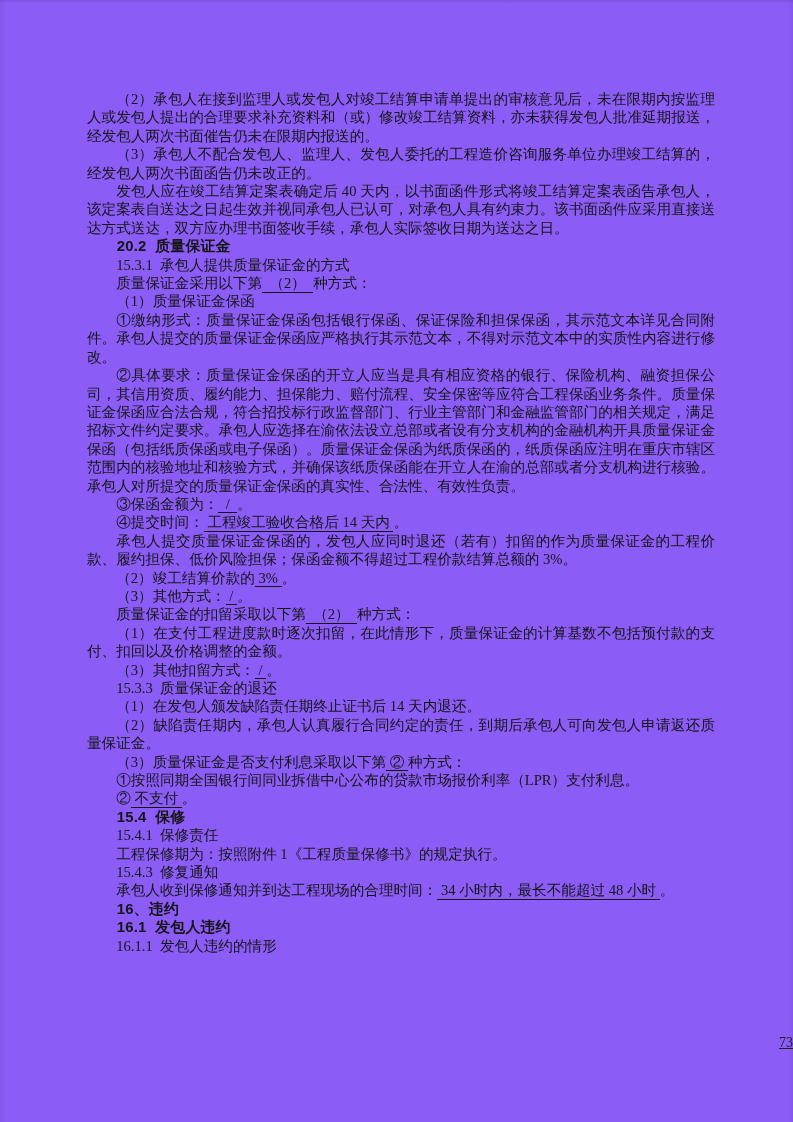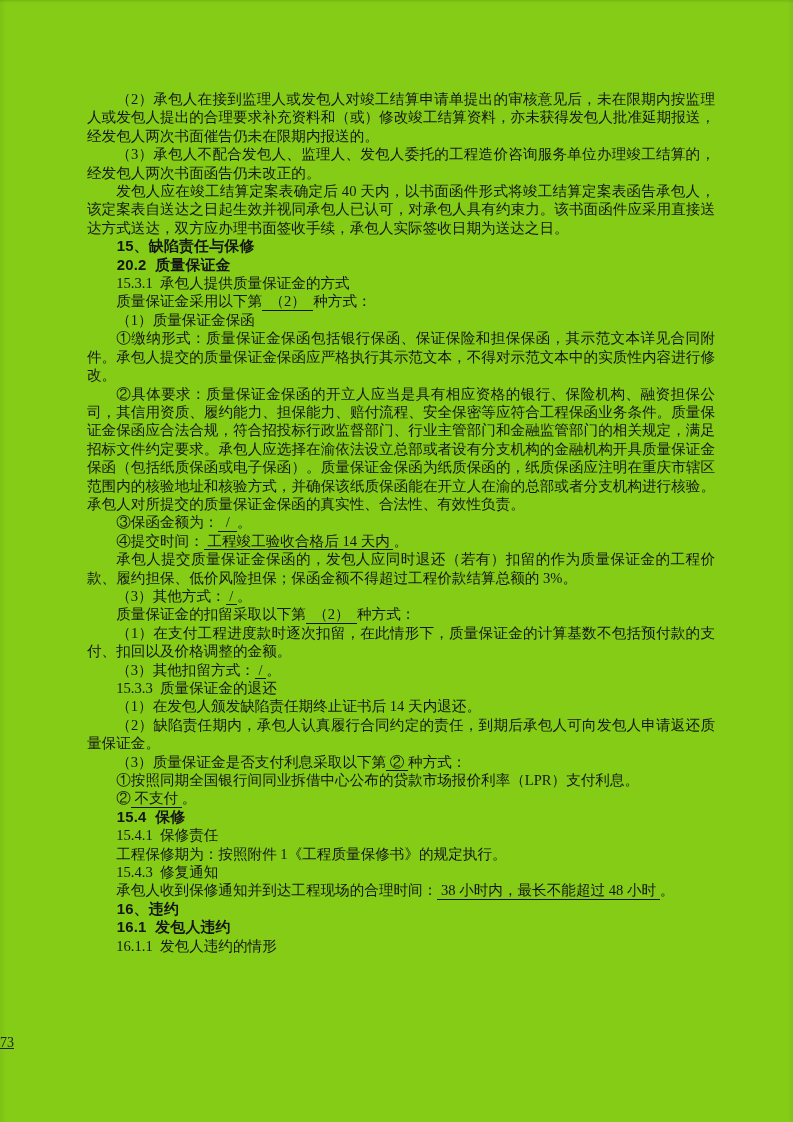--- a/index.html
+++ b/index.html
@@ -4,21 +4,21 @@
 <style>
   html, body {
     margin: 0;
     padding: 0;
     background: #ffffff;
   }
   .page {
     position: relative;
     width: 793px;
     height: 1122px;
-    background: #84cc16;
+    background: #8b5cf6;
     overflow: hidden;
     color: #151515;
     font-family: "Liberation Serif", "DejaVu Serif", serif;
   }
   
   .edge-top {
     position: absolute; left: 0; top: 0; width: 100%; height: 3px;
     background: linear-gradient(to bottom, rgba(0,0,0,0.10), rgba(0,0,0,0));
   }
   .edge-left {
@@ -53,62 +53,62 @@
   }
   .u {
     border-bottom: 1px solid #151515;
     padding-bottom: 0.5px;
   }
   .footer {
     position: absolute;
     left: 0;
     top: 1035px;
     width: 100%;
-    text-align: left;
+    text-align: right;
     font-size: 14px;
     color: #222222;
     text-decoration: underline;
   }
 </style>
 </head>
 <body>
 
 <div class="page">
   <div class="edge-top"></div>
   <div class="edge-left"></div>
   <div class="edge-right"></div>
 
   <div class="doc">
       <p class="body"><span>（2）承包人在接到监理人或发包人对竣工结算申请单提出的审核意见后，未在限期内按监理人或发包人提出的合理要求补充资料和（或）修改竣工结算资料，亦未获得发包人批准延期报送，经发包人两次书面催告仍未在限期内报送的。</span></p>
       <p class="body"><span>（3）承包人不配合发包人、监理人、发包人委托的工程造价咨询服务单位办理竣工结算的，经发包人两次书面函告仍未改正的。</span></p>
       <p class="body"><span>发包人应在竣工结算定案表确定后 40 天内，以书面函件形式将竣工结算定案表函告承包人，该定案表自送达之日起生效并视同承包人已认可，对承包人具有约束力。该书面函件应采用直接送达方式送达，双方应办理书面签收手续，承包人实际签收日期为送达之日。</span></p>
-      <p class="heading"><span>15、缺陷责任与保修</span></p>
       <p class="heading"><span>20.2  质量保证金</span></p>
       <p class="body"><span>15.3.1  承包人提供质量保证金的方式</span></p>
       <p class="body"><span>质量保证金采用以下第</span><span class="u">  （2）  </span><span>种方式：</span></p>
       <p class="body"><span>（1）质量保证金保函</span></p>
       <p class="body"><span>①缴纳形式：质量保证金保函包括银行保函、保证保险和担保保函，其示范文本详见合同附件。承包人提交的质量保证金保函应严格执行其示范文本，不得对示范文本中的实质性内容进行修改。</span></p>
       <p class="body"><span>②具体要求：质量保证金保函的开立人应当是具有相应资格的银行、保险机构、融资担保公司，其信用资质、履约能力、担保能力、赔付流程、安全保密等应符合工程保函业务条件。质量保证金保函应合法合规，符合招投标行政监督部门、行业主管部门和金融监管部门的相关规定，满足招标文件约定要求。承包人应选择在渝依法设立总部或者设有分支机构的金融机构开具质量保证金保函（包括纸质保函或电子保函）。质量保证金保函为纸质保函的，纸质保函应注明在重庆市辖区范围内的核验地址和核验方式，并确保该纸质保函能在开立人在渝的总部或者分支机构进行核验。承包人对所提交的质量保证金保函的真实性、合法性、有效性负责。</span></p>
       <p class="body"><span>③保函金额为：</span><span class="u">  /  </span><span>。</span></p>
       <p class="body"><span>④提交时间：</span><span class="u"> 工程竣工验收合格后 14 天内 </span><span>。</span></p>
       <p class="body"><span>承包人提交质量保证金保函的，发包人应同时退还（若有）扣留的作为质量保证金的工程价款、履约担保、低价风险担保；保函金额不得超过工程价款结算总额的 3%。</span></p>
+      <p class="body"><span>（2）竣工结算价款的</span><span class="u"> 3% </span><span>。</span></p>
       <p class="body"><span>（3）其他方式：</span><span class="u"> / </span><span>。</span></p>
       <p class="body"><span>质量保证金的扣留采取以下第</span><span class="u">  （2）  </span><span>种方式：</span></p>
       <p class="body"><span>（1）在支付工程进度款时逐次扣留，在此情形下，质量保证金的计算基数不包括预付款的支付、扣回以及价格调整的金额。</span></p>
       <p class="body"><span>（3）其他扣留方式：</span><span class="u"> / </span><span>。</span></p>
       <p class="body"><span>15.3.3  质量保证金的退还</span></p>
       <p class="body"><span>（1）在发包人颁发缺陷责任期终止证书后 14 天内退还。</span></p>
       <p class="body"><span>（2）缺陷责任期内，承包人认真履行合同约定的责任，到期后承包人可向发包人申请返还质量保证金。</span></p>
       <p class="body"><span>（3）质量保证金是否支付利息采取以下第</span><span class="u"> ② </span><span>种方式：</span></p>
       <p class="body"><span>①按照同期全国银行间同业拆借中心公布的贷款市场报价利率（LPR）支付利息。</span></p>
       <p class="body"><span>②</span><span class="u"> 不支付 </span><span>。</span></p>
       <p class="heading"><span>15.4  保修</span></p>
       <p class="body"><span>15.4.1  保修责任</span></p>
       <p class="body"><span>工程保修期为：按照附件 1《工程质量保修书》的规定执行。</span></p>
       <p class="body"><span>15.4.3  修复通知</span></p>
-      <p class="body"><span>承包人收到保修通知并到达工程现场的合理时间：</span><span class="u"> 38 小时内，最长不能超过 48 小时 </span><span>。</span></p>
+      <p class="body"><span>承包人收到保修通知并到达工程现场的合理时间：</span><span class="u"> 34 小时内，最长不能超过 48 小时 </span><span>。</span></p>
       <p class="heading"><span>16、违约</span></p>
       <p class="heading"><span>16.1  发包人违约</span></p>
       <p class="body"><span>16.1.1  发包人违约的情形</span></p>
     </div>
 
   <div class="footer">73</div>
 </div>
 
 </body></html>

